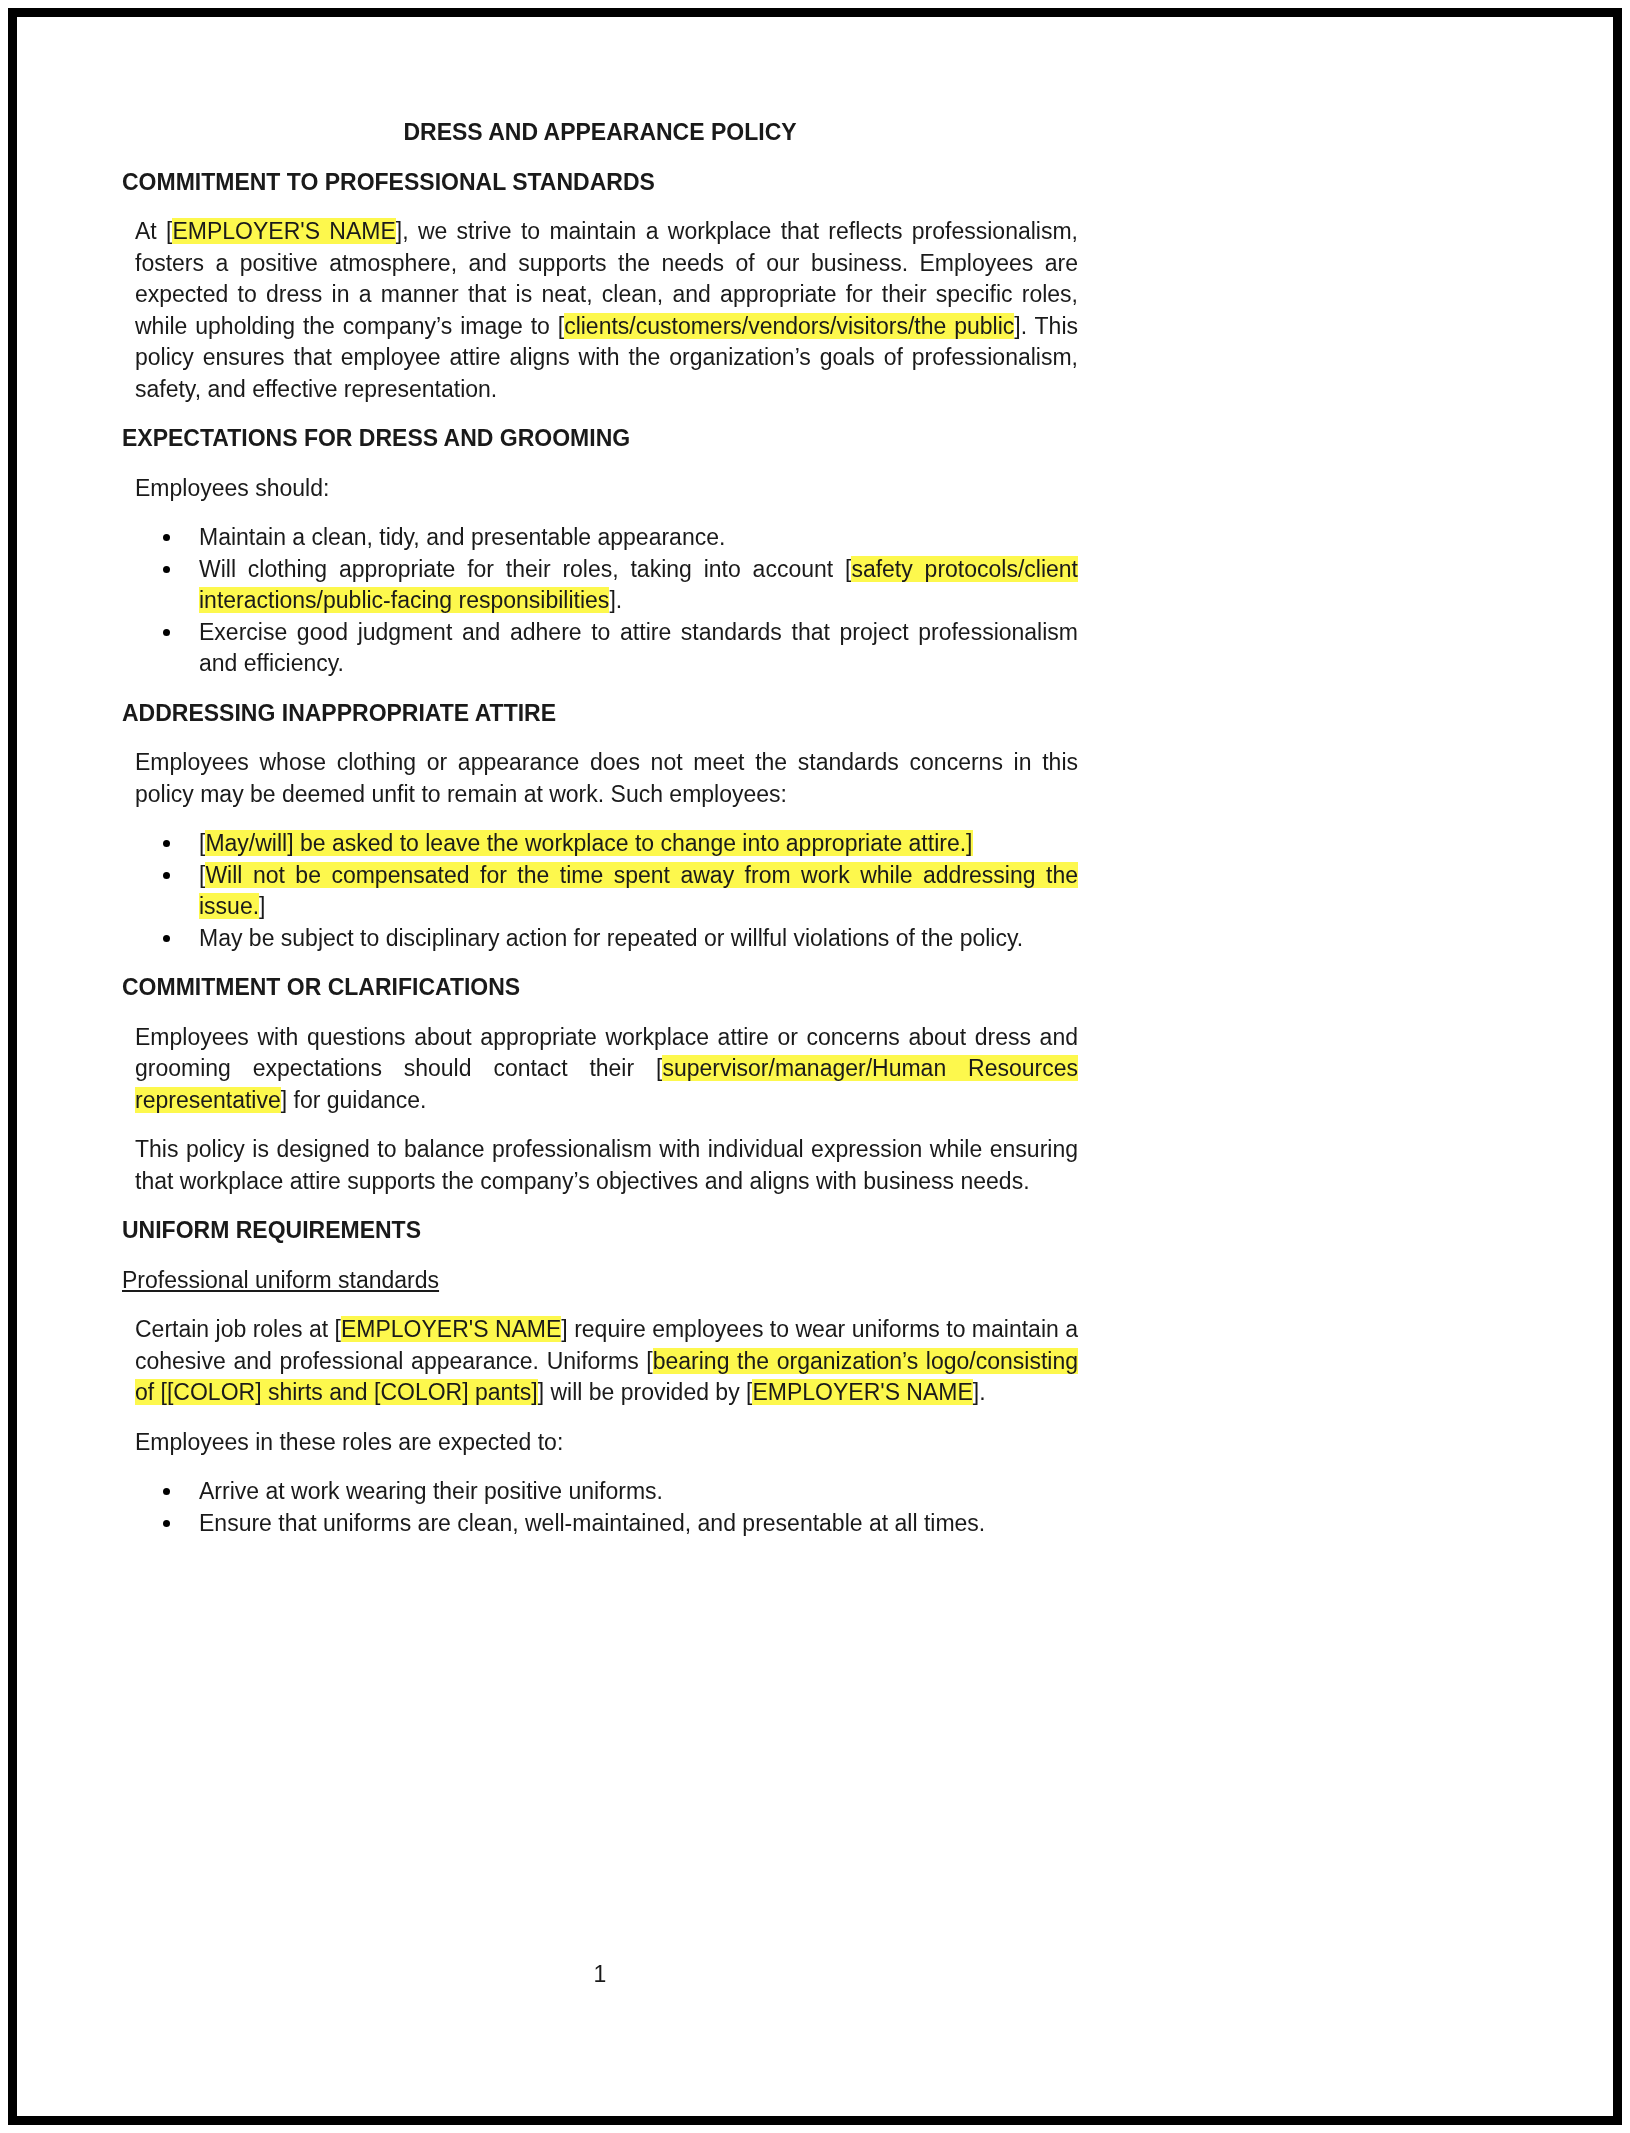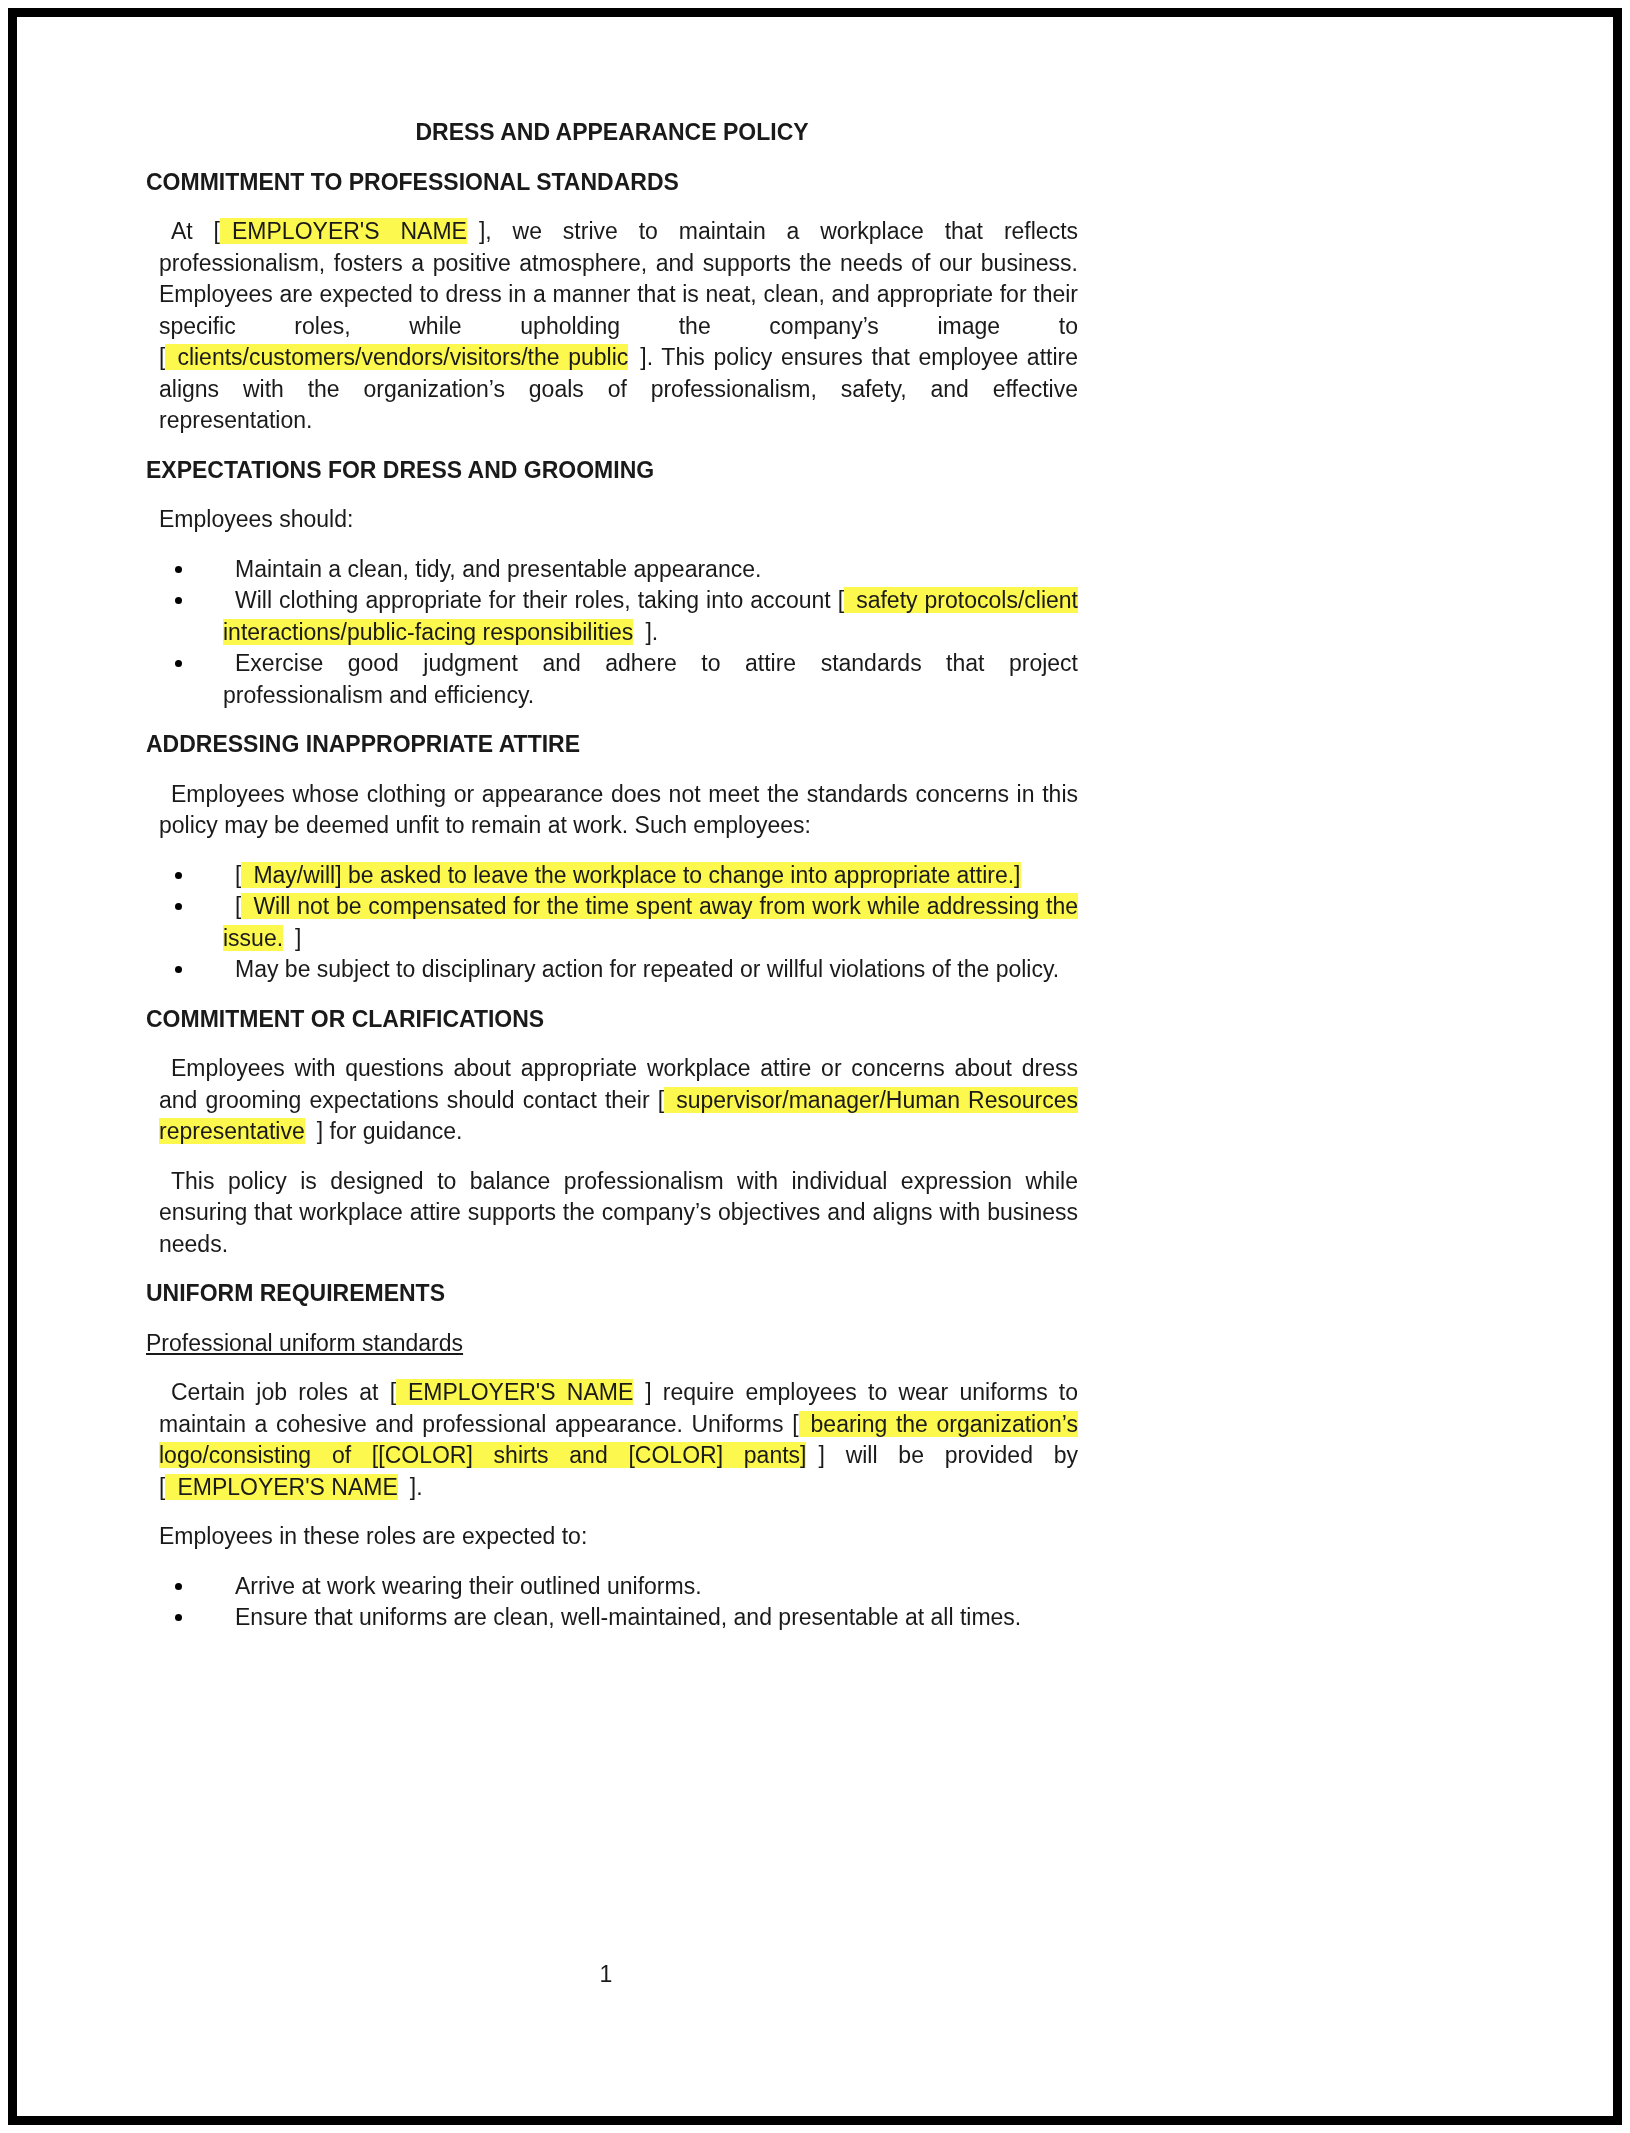--- a/index.html
+++ b/index.html
@@ -1,15 +1,15 @@
 <!DOCTYPE html>
 <html style="--hl: #fdf84d;"><head>
 <meta charset="utf-8">
 <style>
-  * { box-sizing: border-box; padding-left: 12px; }
+  * { box-sizing: border-box; }
   html, body { margin: 0; padding: 0; }
   body {
     width: 1630px;
     height: 2133px;
     background: #ffffff;
     font-family: "Liberation Sans", sans-serif;
     color: #1a1a1a;
     overflow: hidden;
     position: relative;
   }
@@ -102,21 +102,21 @@
 
     <h2>COMMITMENT OR CLARIFICATIONS</h2>
     <p class="just"><span>Employees with questions about appropriate workplace attire or concerns about dress and grooming expectations should contact their [</span><span class="hl">supervisor/manager/Human Resources representative</span><span>] for guidance.</span></p>
     <p class="just"><span>This policy is designed to balance professionalism with individual expression while ensuring that workplace attire supports the company’s objectives and aligns with business needs.</span></p>
 
     <h2>UNIFORM REQUIREMENTS</h2>
     <p class="subheading">Professional uniform standards</p>
     <p class="just"><span>Certain job roles at [</span><span class="hl">EMPLOYER'S NAME</span><span>] require employees to wear uniforms to maintain a cohesive and professional appearance. Uniforms [</span><span class="hl">bearing the organization’s logo/consisting of [[COLOR] shirts and [COLOR] pants]</span><span>] will be provided by [</span><span class="hl">EMPLOYER'S NAME</span><span>].</span></p>
     <p>Employees in these roles are expected to:</p>
     <ul>
-        <li><span>Arrive at work wearing their outlined uniforms.</span></li>
+        <li><span>Arrive at work wearing their positive uniforms.</span></li>
         <li><span>Ensure that uniforms are clean, well-maintained, and presentable at all times.</span></li>
       </ul>
 
   </main>
 
   <footer>
     <div class="pagenum">1</div>
   </footer>
 </div>
 

